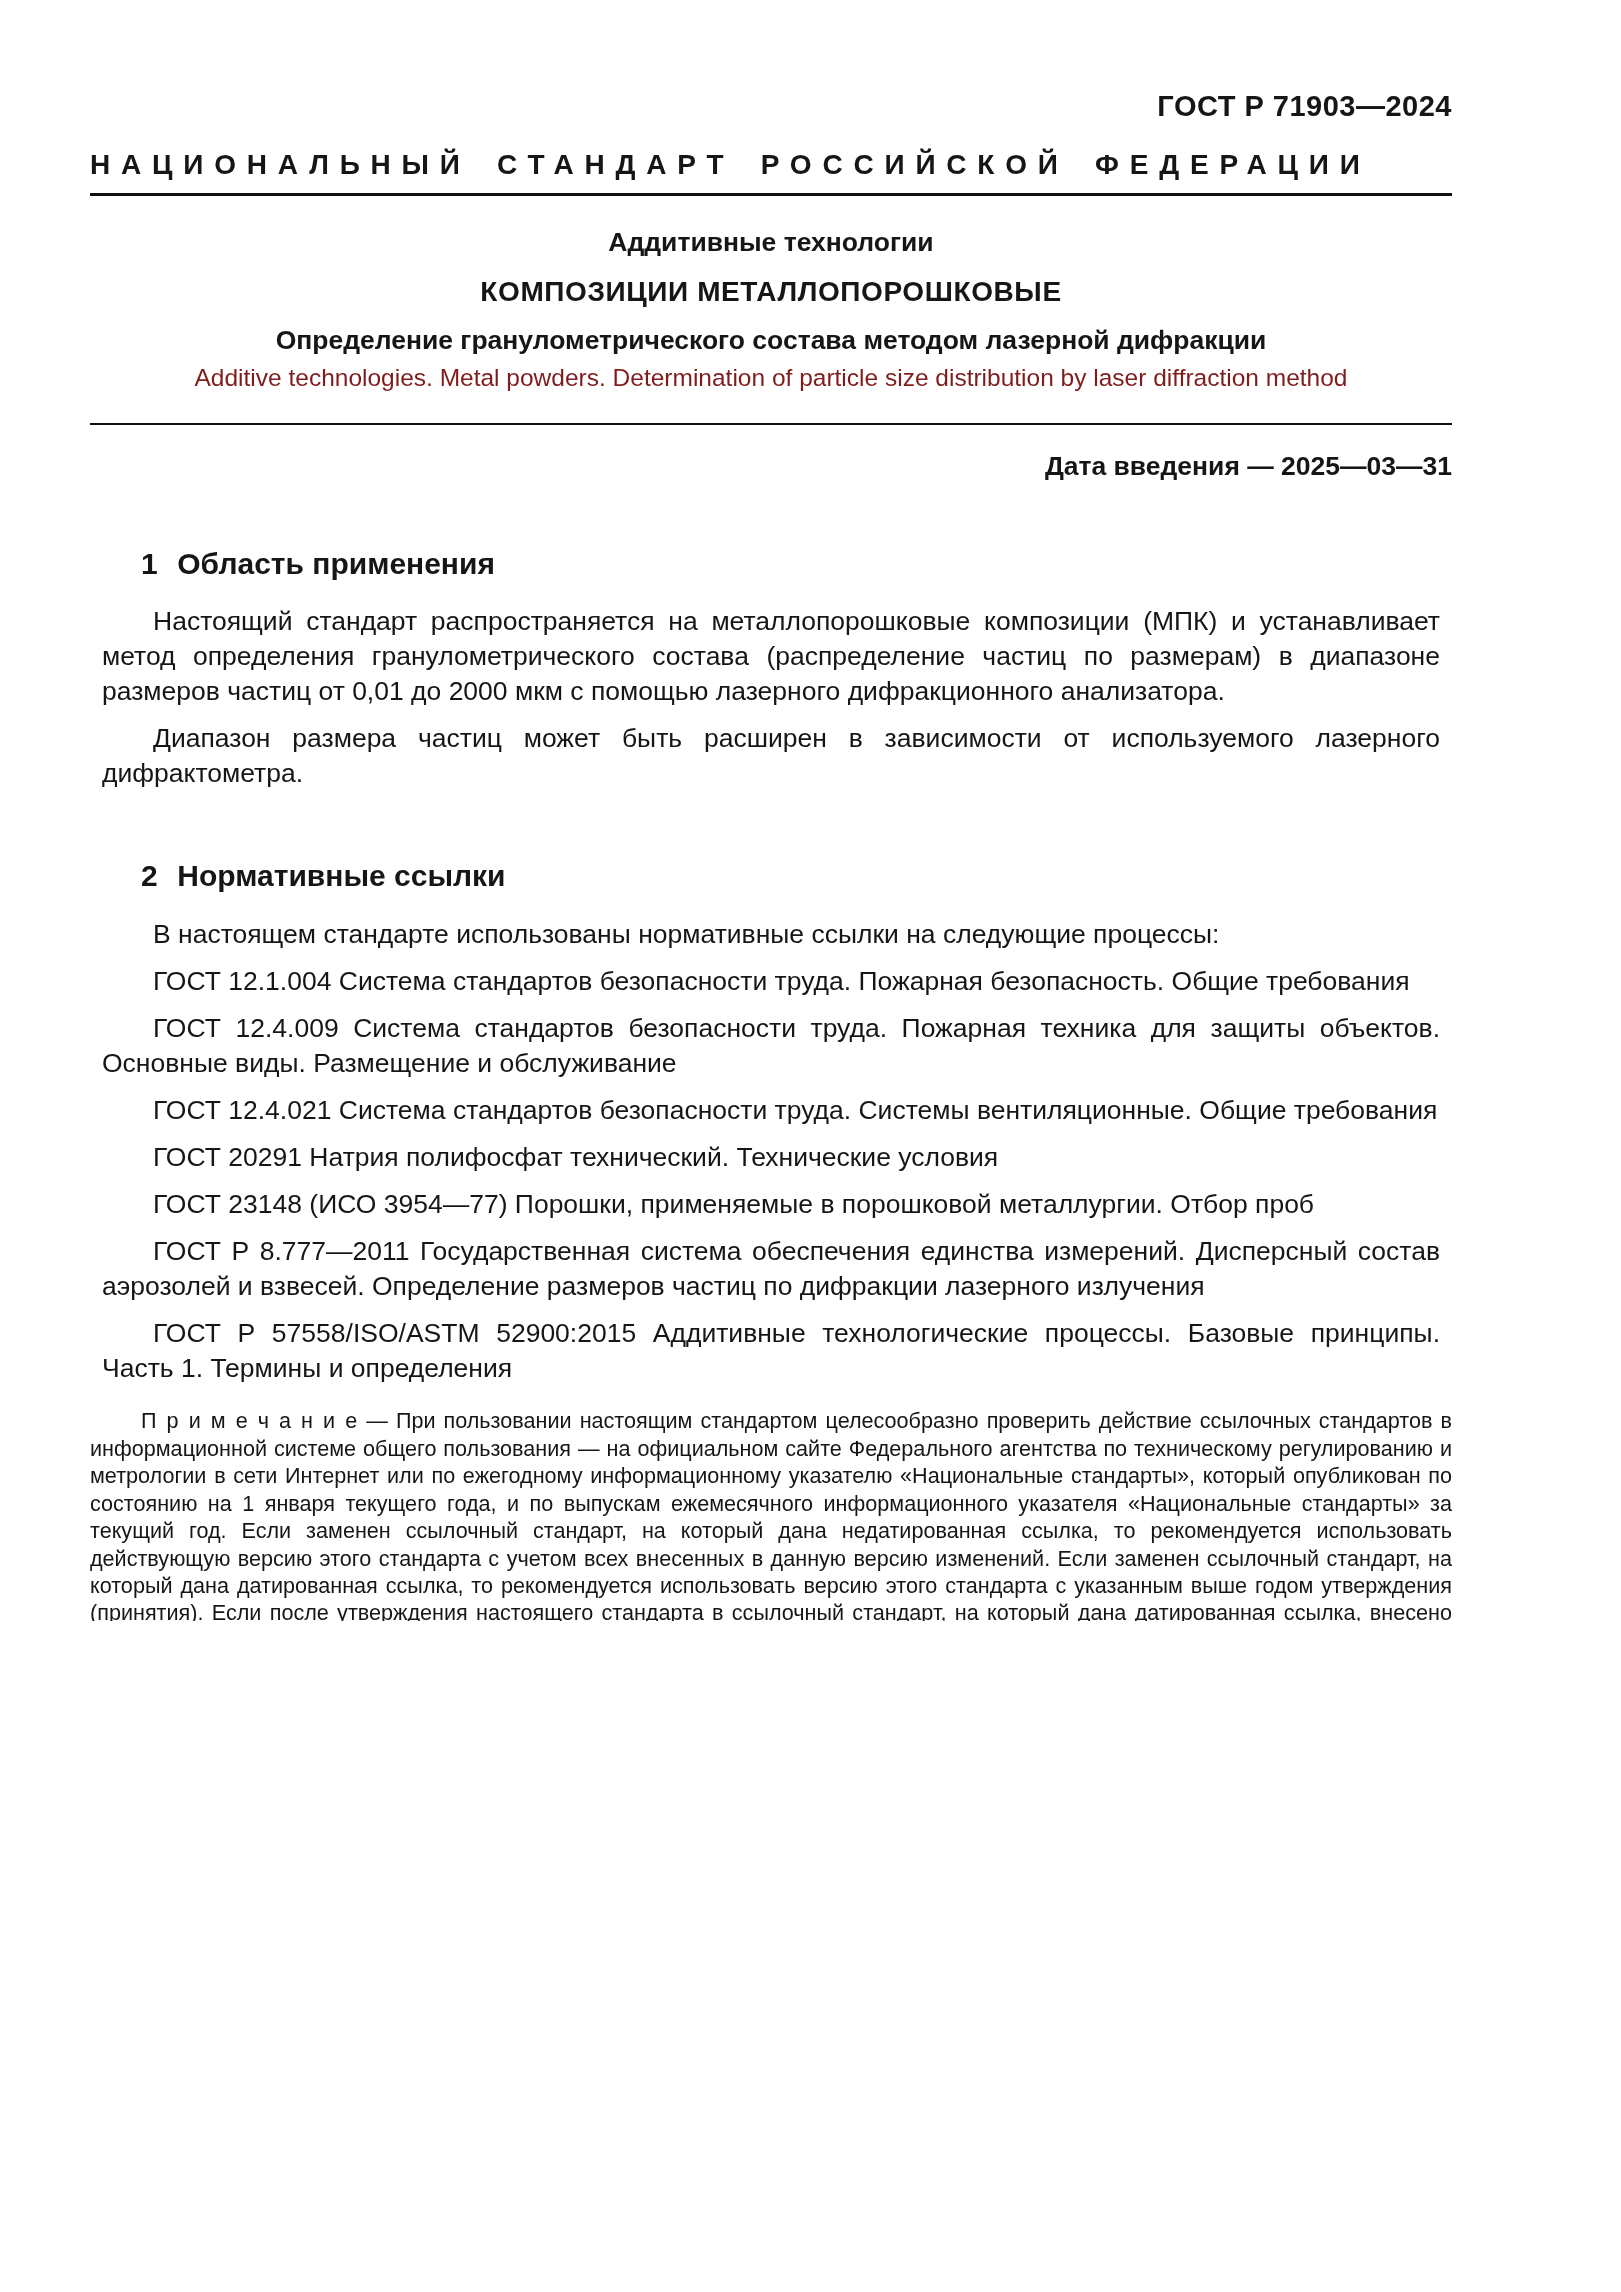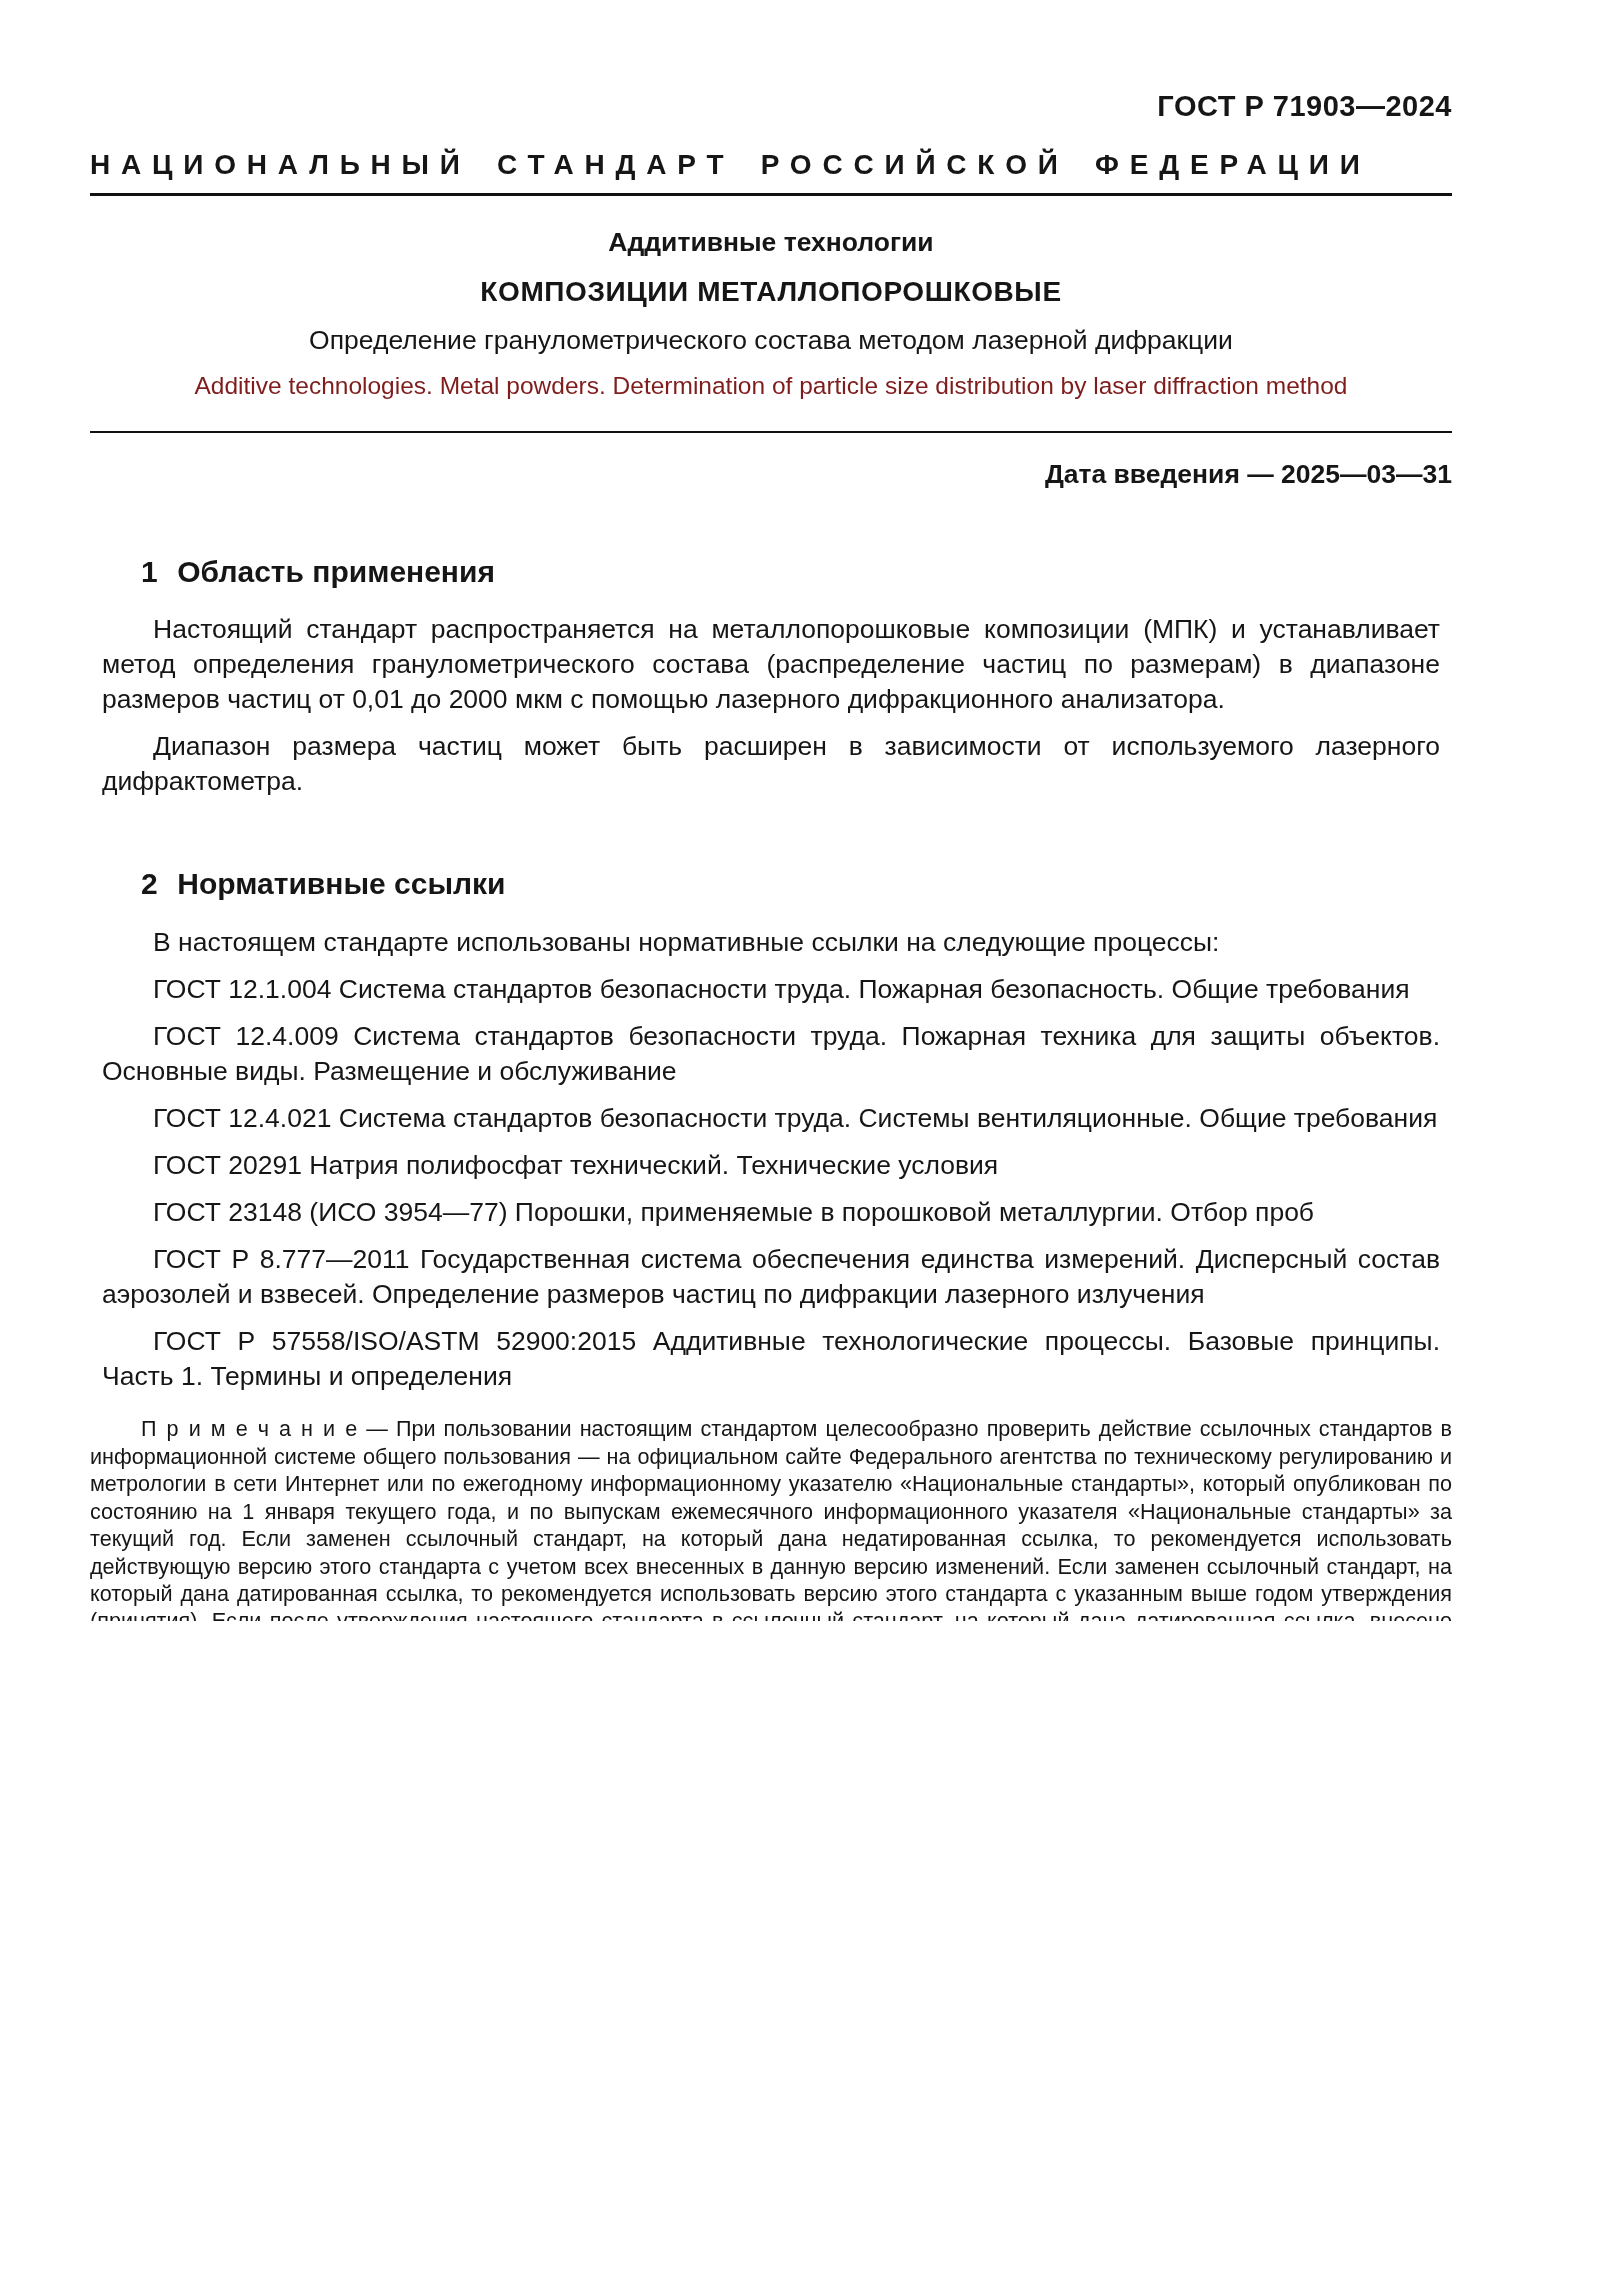--- a/index.html
+++ b/index.html
@@ -30,21 +30,21 @@
     margin-bottom: 12.7px;
     margin-top: 20px;
   }
   .rule { border: 0; border-top: 2px solid #111; }
   .rule-thick { border-top-width: 3.9px; margin-bottom: 31px; }
   .rule-thin { margin-top: 31px; }
   .rule-footer { margin-bottom: 11.8px; }
   .titles { text-align: center; }
   .t-group { font-size: 26.5px; font-weight: bold; margin-bottom: 17.6px; }
   .t-main  { font-size: 28px; font-weight: bold; letter-spacing: 0.6px; margin-bottom: 17.6px; }
-  .t-sub   { font-size: 26.5px; font-weight: normal; margin-bottom: 16px; }
+  .t-sub   { font-size: 26.5px; font-weight: bold; margin-bottom: 8px; }
   .t-en    { font-size: 24.5px; font-weight: normal; color: #7f1d1d; }
   .date {
     text-align: right;
     font-size: 26.5px;
     font-weight: bold;
     margin-top: 25.5px;
   }
   .h2 {
     font-size: 30px;
     font-weight: bold;

